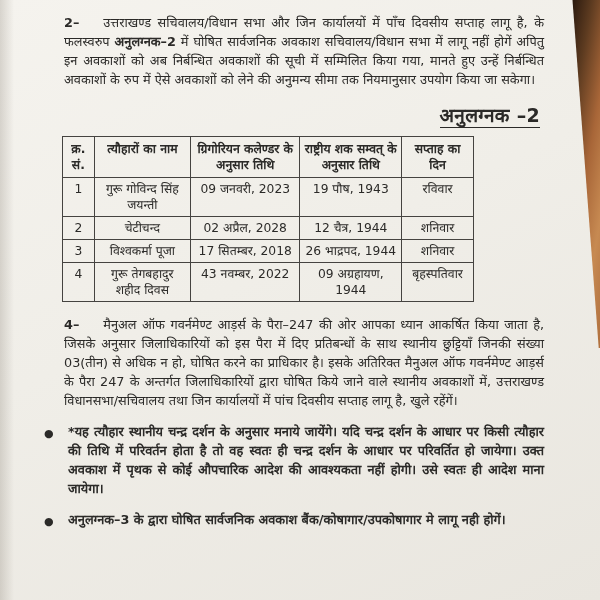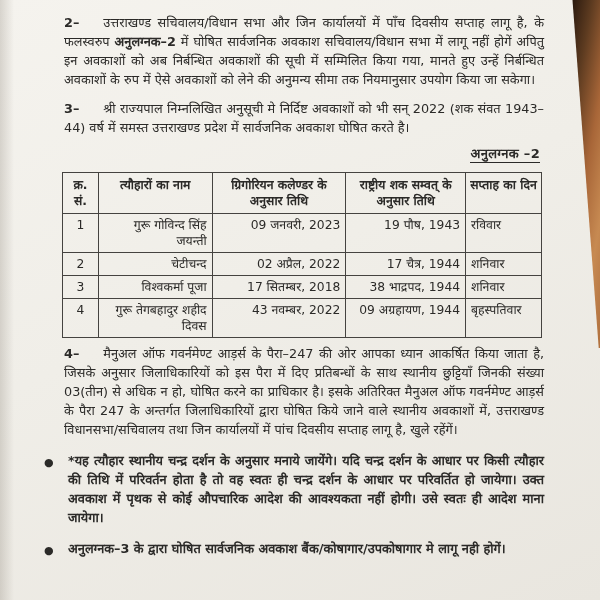--- a/index.html
+++ b/index.html
@@ -30,58 +30,57 @@
     position: absolute; top: 13px; left: 64px; right: 56px;
     color: #2b2a28;
     font-size: 12.8px; line-height: 19px;
     text-align: justify;
   }
   .para { margin: 0; }
   .pnum { font-weight: bold; padding-right: 24px; white-space: nowrap; }
   .bold-inline { font-weight: bold; }
   .annex-line { text-align: right; margin: 7px 4px 9px 0; }
   .annex-heading {
-    font-weight: bold; font-size: 13px;
+    font-weight: bold; font-size: 19px;
     border-bottom: 1.6px solid #2b2a28; padding-bottom: 1px;
     letter-spacing: 0.3px;
   }
   table.holidays {
     border-collapse: collapse;
-    width: 480px;
-    margin: 0 0 6px -2px;
+    width: 412px;
+    margin: 0 0 13px -2px;
     font-size: 12.3px; line-height: 16px;
     color: #2b2a28;
   }
   table.holidays th, table.holidays td {
     border: 1.6px solid #454340;
     padding: 3px 5px;
     vertical-align: top;
-    text-align: right;
+    text-align: center;
     font-weight: normal;
   }
   table.holidays th { font-weight: bold; text-align: center; padding: 4px 3px; }
   table.holidays td.c-serial { text-align: center; }
-  table.holidays td.c-day { text-align: left; }
+  table.holidays td.c-day { text-align: center; }
   .spacer-10 { height: 10px; }
   .bullets { margin-top: 12px; }
   .bullet { display: flex; margin: 0 0 12px 0; }
   .bullet .dot { flex: none; width: 24px; margin-left: -20px; font-size: 11px; padding-top: 2px; color: #2b2a28; }
   .bullet .btext { flex: 1; text-align: justify; font-weight: bold; }
 </style>
 </head>
 <body>
 
 <div class="paper">
   <div class="content">
 
     <p class="para"><span class="pnum">2–</span><span>उत्तराखण्ड सचिवालय/विधान सभा और जिन कार्यालयों में पाँच दिवसीय सप्ताह लागू है, के फलस्वरुप </span><span class="bold-inline">अनुलग्नक–2</span><span> में घोषित सार्वजनिक अवकाश सचिवालय/विधान सभा में लागू नहीं होगें अपितु इन अवकाशों को अब निर्बन्धित अवकाशों की सूची में सम्मिलित किया गया, मानते हुए उन्हें निर्बन्धित अवकाशों के रुप में ऐसे अवकाशों को लेने की अनुमन्य सीमा तक नियमानुसार उपयोग किया जा सकेगा।</span></p>
 
     <div class="spacer-10"></div>
 
-    <p class="para"><span class="pnum">3–</span><span>श्री राज्यपाल निम्नलिखित अनुसूची मे निर्दिष्ट अवकाशों को भी सन् 2022 (शक संवत 1943–44) वर्ष में समस्त उत्तराखण्ड प्रदेश में सार्वजनिक अवकाश घोषित करते है।</span></p>
 
     <div class="annex-line">
       <span class="annex-heading">अनुलग्नक –2</span>
     </div>
 
     <table class="holidays">
       <colgroup>
         <col style="width:36px">
           <col style="width:114px">
           <col style="width:134px">
@@ -101,29 +100,29 @@
         <tr>
           <td class="c-serial">1</td>
           <td>गुरू गोविन्द सिंह जयन्ती</td>
           <td>09 जनवरी, 2023</td>
           <td>19 पौष, 1943</td>
           <td class="c-day">रविवार</td>
         </tr>
         <tr>
           <td class="c-serial">2</td>
           <td>चेटीचन्द</td>
-          <td>02 अप्रैल, 2022</td>
-          <td>17 चैत्र, 1944</td>
+          <td>02 अप्रैल, 2028</td>
+          <td>12 चैत्र, 1944</td>
           <td class="c-day">शनिवार</td>
         </tr>
         <tr>
           <td class="c-serial">3</td>
           <td>विश्वकर्मा पूजा</td>
           <td>17 सितम्बर, 2018</td>
-          <td>38 भाद्रपद, 1944</td>
+          <td>26 भाद्रपद, 1944</td>
           <td class="c-day">शनिवार</td>
         </tr>
         <tr>
           <td class="c-serial">4</td>
           <td>गुरू तेगबहादुर शहीद दिवस</td>
           <td>43 नवम्बर, 2022</td>
           <td>09 अग्रहायण, 1944</td>
           <td class="c-day">बृहस्पतिवार</td>
         </tr>
       </tbody>

